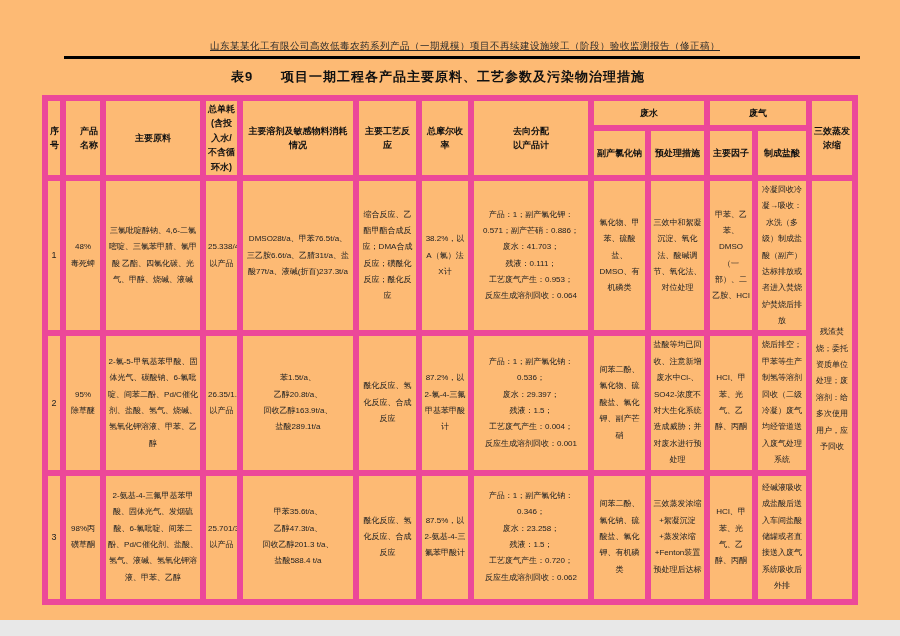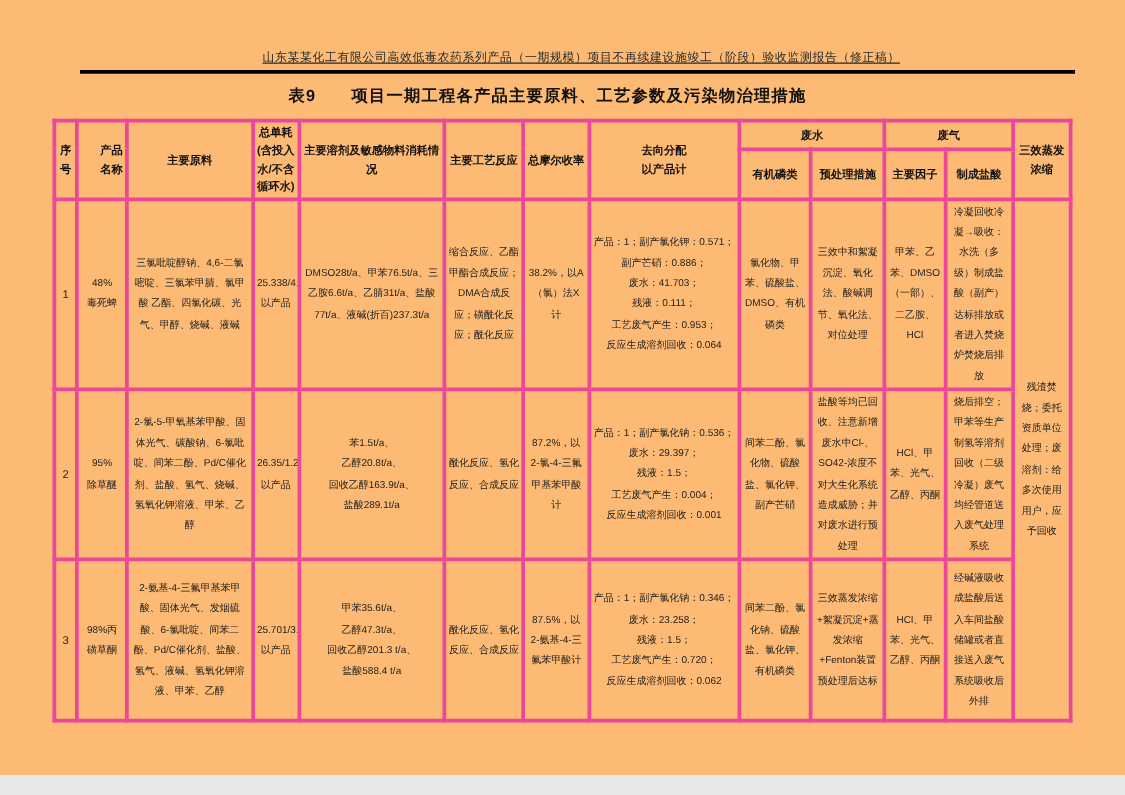--- a/index.html
+++ b/index.html
@@ -33,21 +33,21 @@
     color: #111;
     letter-spacing: 1px;
   }
   table.main {
     position: absolute; top: 95px; left: 42px;
     border-collapse: collapse;
     table-layout: fixed;
     width: 816px;
   }
   table.main th, table.main td {
-    border: 3px solid #ec4899;
+    border: 6px solid #ec4899;
     vertical-align: middle;
     text-align: center;
     padding: 1px 2px;
     overflow: hidden;
   }
   table.main { border: 2px solid #000; }
   th {
     font-size: 9px;
     font-weight: bold;
     line-height: 1.6;
@@ -102,21 +102,21 @@
       <th rowspan="2">主要溶剂及敏感物料消耗情况</th>
       <th rowspan="2">主要工艺反应</th>
       <th rowspan="2">总摩尔收率</th>
       <th rowspan="2" style="white-space:pre-line">去向分配
 以产品计</th>
       <th colspan="2">废水</th>
       <th colspan="2">废气</th>
       <th rowspan="2">三效蒸发浓缩</th>
     </tr>
     <tr class="hdr-sub">
-      <th>有机磷类</th>
+      <th>副产氯化钠</th>
       <th>预处理措施</th>
       <th>主要因子</th>
       <th>制成盐酸</th>
     </tr>
 
     <tr class="r1">
       <td class="num">1</td>
       <td>48%
 毒死蜱</td>
       <td>三氯吡啶醇钠、4,6-二氯嘧啶、三氯苯甲腈、氯甲酸 乙酯、四氯化碳、光气、甲醇、烧碱、液碱</td>

